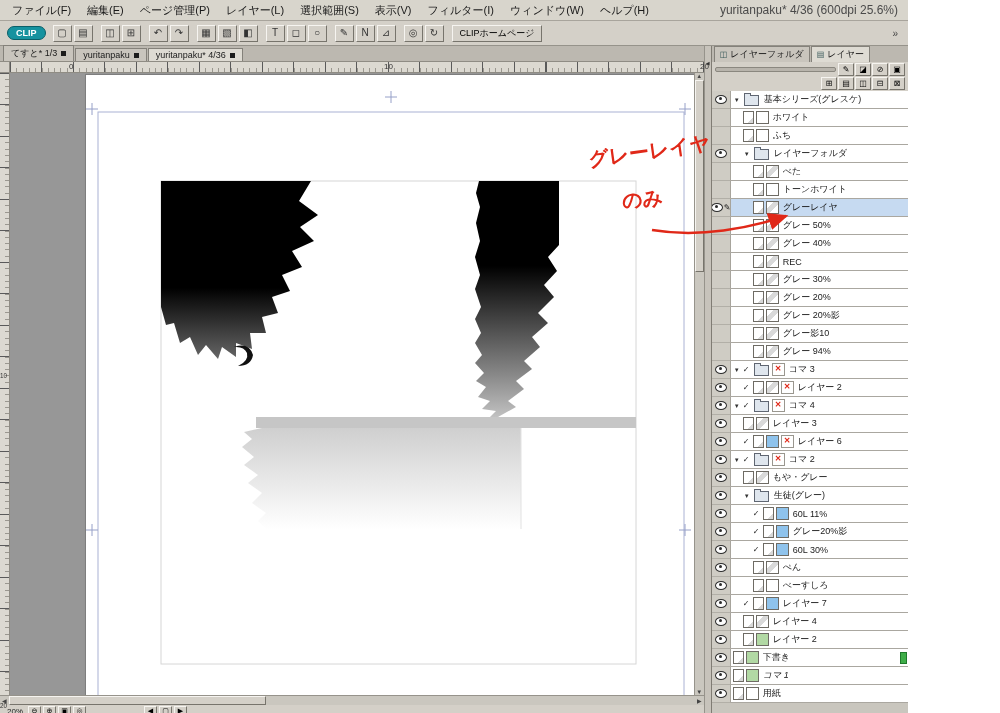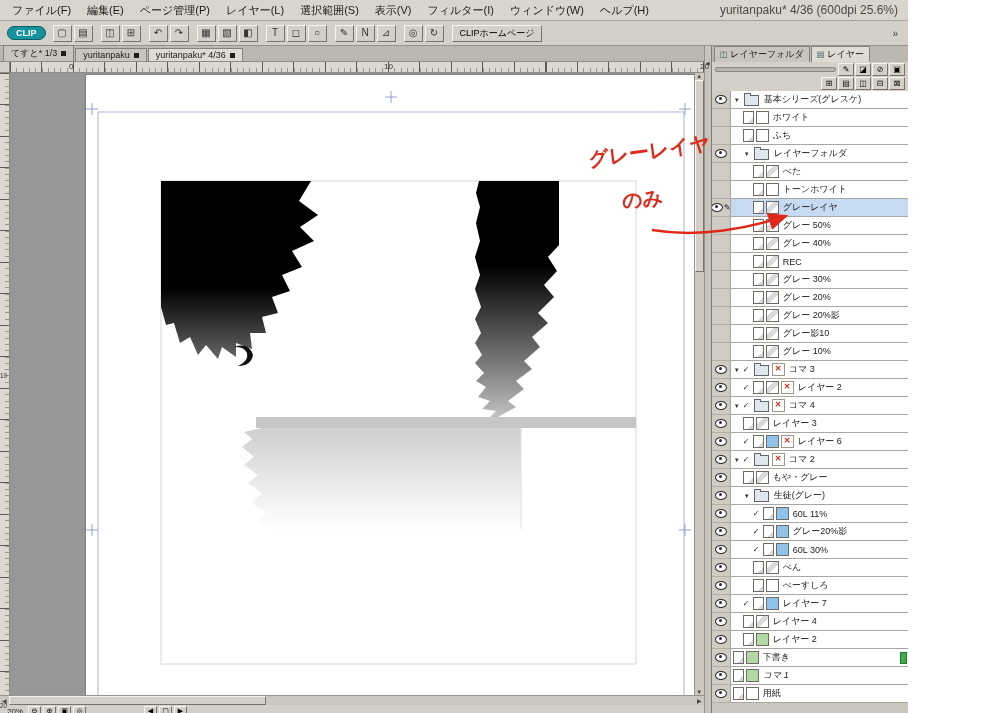--- a/index.html
+++ b/index.html
@@ -384,21 +384,21 @@
                 <span class="page-ic"></span>
                 <span class="thumb t-gray"></span>
                 <span class="lname">グレー影10</span>
               </div>
             </div>
             <div class="layer-row">
               <div class="gutter-cell"></div>
               <div class="row-content" style="padding-left: 22px;">
                 <span class="page-ic"></span>
                 <span class="thumb t-gray"></span>
-                <span class="lname">グレー 10%</span>
+                <span class="lname">グレー 94%</span>
               </div>
             </div>
             <div class="layer-row">
               <div class="gutter-cell">
                 <span class="eye"></span>
               </div>
               <div class="row-content" style="padding-left: 2px;">
                 <span class="tri">▼</span>
                 <span class="chk">✓</span>
                 <span class="folder-ic"></span>

